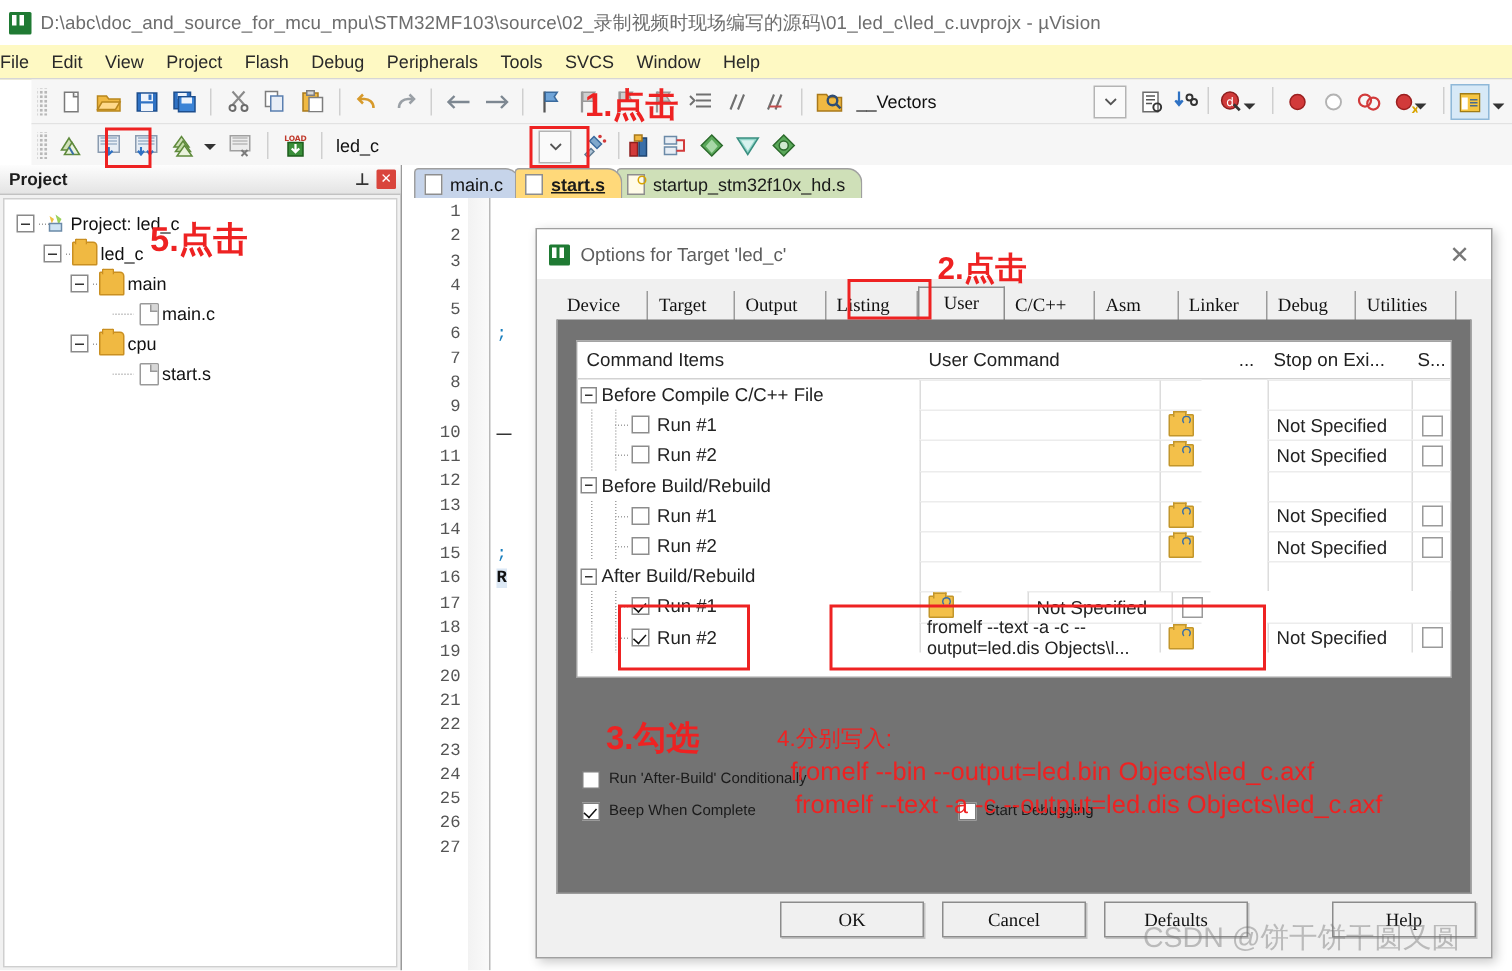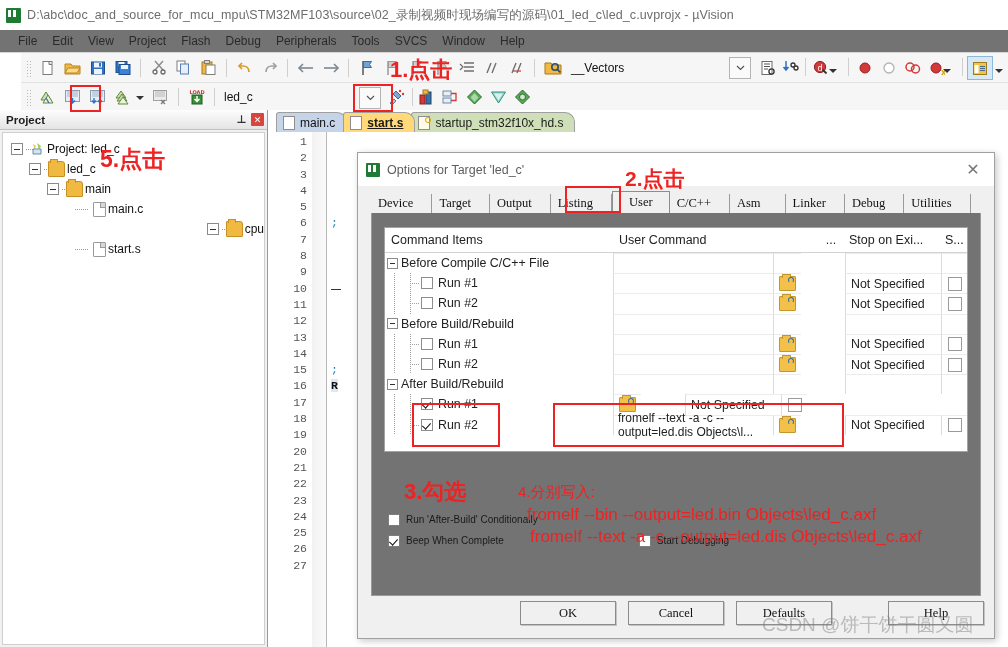--- a/index.html
+++ b/index.html
@@ -13,21 +13,21 @@
   .app{position:relative;width:1008px;height:647px;}
 
   
   .titlebar{height:30px;display:flex;align-items:center;padding-left:6px;background:#ffffff;}
   .titlebar .tb-icon{width:15px;height:15px;margin-right:6px;flex:0 0 auto;position:relative;background:#1f7a33;border-radius:1px;}
   .titlebar .tb-icon:before{content:"";position:absolute;left:2px;top:2px;width:3px;height:7px;background:#fff;}
   .titlebar .tb-icon:after{content:"";position:absolute;left:7px;top:2px;width:3px;height:7px;background:#fff;}
   .titlebar .tb-title{font-size:12.5px;color:#6d6d6d;white-space:nowrap;letter-spacing:.1px;}
 
   
-  .menubar{height:22px;display:flex;align-items:center;padding-left:18px;background:#737373;border-bottom:1px solid #d6d6d6;}
+  .menubar{height:22px;display:flex;align-items:center;background:#fef9c3;border-bottom:1px solid #d6d6d6;}
   .menubar .mi{font-size:12px;color:#2a2a2a;margin-right:15px;white-space:nowrap;cursor:default;}
 
   
   .toolbar{height:29px;display:flex;align-items:center;background:#f6f6f6;border-bottom:1px solid #e2e2e2;position:relative;margin-left:21px;}
   .toolbar.t2{height:28px;border-bottom:1px solid #c9c9c9;}
   .grip{width:7px;height:18px;margin:0 3px 0 4px;
         background-image:radial-gradient(#b8b8b8 1px, transparent 1px);
         background-size:3px 3px;background-position:1px 1px;flex:0 0 auto;}
   .tbtn{width:23px;height:22px;margin:0 1px;position:relative;flex:0 0 auto;display:flex;align-items:center;justify-content:center;}
   .sep{width:1px;height:18px;background:#cfcfcf;margin:0 5px;flex:0 0 auto;}
@@ -553,21 +553,21 @@
           <span class="icn-fold" style="margin-left:-14px;"></span>
           <span class="tlbl">main</span>
         </div>
 
         <div class="tnode" style="padding-left:68px;">
           <span class="dots"></span>
           <span class="icn-file"></span>
           <span class="tlbl">main.c</span>
         </div>
 
-        <div class="tnode" style="padding-left:40px;justify-content:flex-end;">
+        <div class="tnode" style="padding-left:40px;">
           <span class="tw"></span>
           <span class="dots"></span>
           <span class="icn-fold" style="margin-left:-14px;"></span>
           <span class="tlbl">cpu</span>
         </div>
 
         <div class="tnode" style="padding-left:68px;">
           <span class="dots"></span>
           <span class="icn-file"></span>
           <span class="tlbl">start.s</span>

